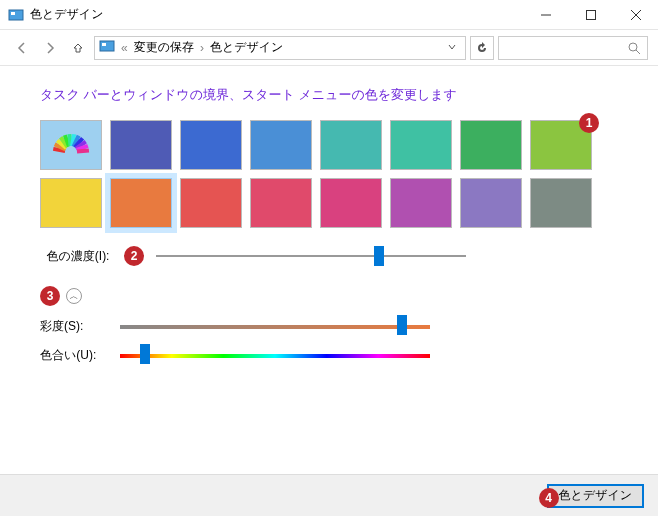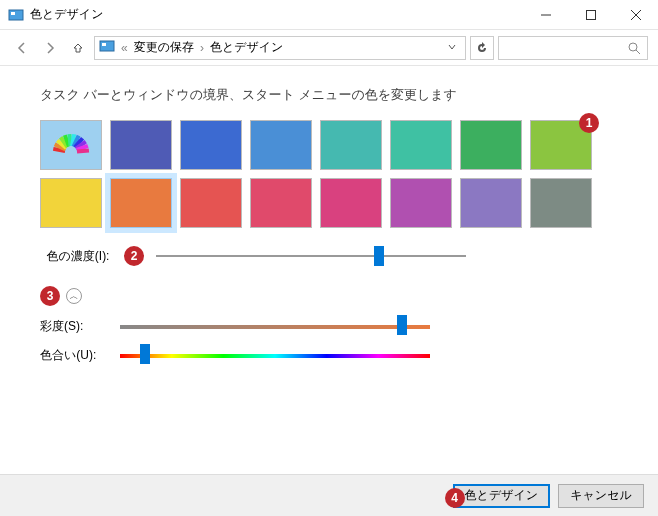--- a/index.html
+++ b/index.html
@@ -15,21 +15,21 @@
 .nav-arrow { width: 24px; height: 24px; display: flex; align-items: center; justify-content: center; color: #555; }
 .nav-up { width: 24px; height: 24px; display: flex; align-items: center; justify-content: center; color: #555; }
 .addrbar { flex: 1; height: 24px; border: 1px solid #ccc; display: flex; align-items: center; padding: 0 4px; gap: 6px; font-size: 12px; }
 .addrbar .sep { color: #888; }
 .addrbar .chev { margin-left: auto; color: #555; padding: 0 4px; }
 .refresh { width: 24px; height: 24px; display: flex; align-items: center; justify-content: center; border: 1px solid #ccc; color: #555; }
 .searchbox { width: 150px; height: 24px; border: 1px solid #ccc; position: relative; }
 .searchbox .mag { position: absolute; right: 6px; top: 4px; color: #777; }
 
 .content { padding: 20px 40px 10px 40px; }
-.heading { color: #404040; font-size: 13px; margin-bottom: 16px; }
+.heading { color: #6d28d9; font-size: 13px; margin-bottom: 16px; }
 
 .swatches { display: flex; flex-direction: column; gap: 8px; }
 .swatch-row { display: flex; gap: 8px; }
 .swatch { width: 62px; height: 50px; border: 1px solid #bbb; position: relative; }
 .swatch.selected { outline: 5px solid #cce8ff; outline-offset: 0; border-color: #99c9ef; }
 .swatch .auto-icon { position: absolute; inset: 0; display: flex; align-items: center; justify-content: center; }
 
 .badge { position: absolute; width: 20px; height: 20px; border-radius: 50%; background: #c1272d; color: #fff; font-size: 12px; font-weight: bold; display: flex; align-items: center; justify-content: center; z-index: 10; }
 
 .slider-row { display: flex; align-items: center; margin-top: 18px; gap: 8px; position: relative; }
@@ -205,16 +205,13 @@
         </div>
     </div>
   </div>
 </div>
 
 <div class="footer">
   <div class="btn primary" style="position:relative;">
     <div class="badge" style="left:-10px; top:2px;">4</div>
     <span>色とデザイン</span>
   </div>
-  <div class="btn">
-    <span>キャンセル</span>
-  </div>
 </div>
 
 </body></html>

